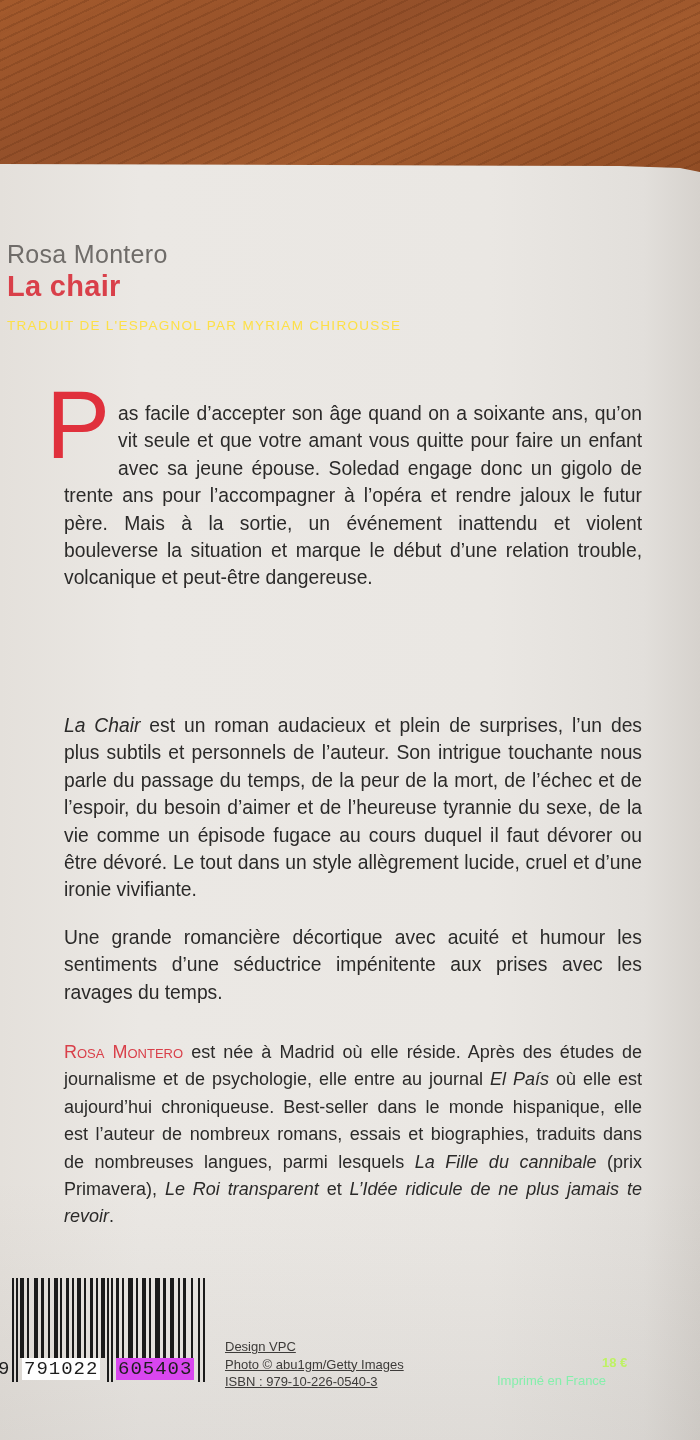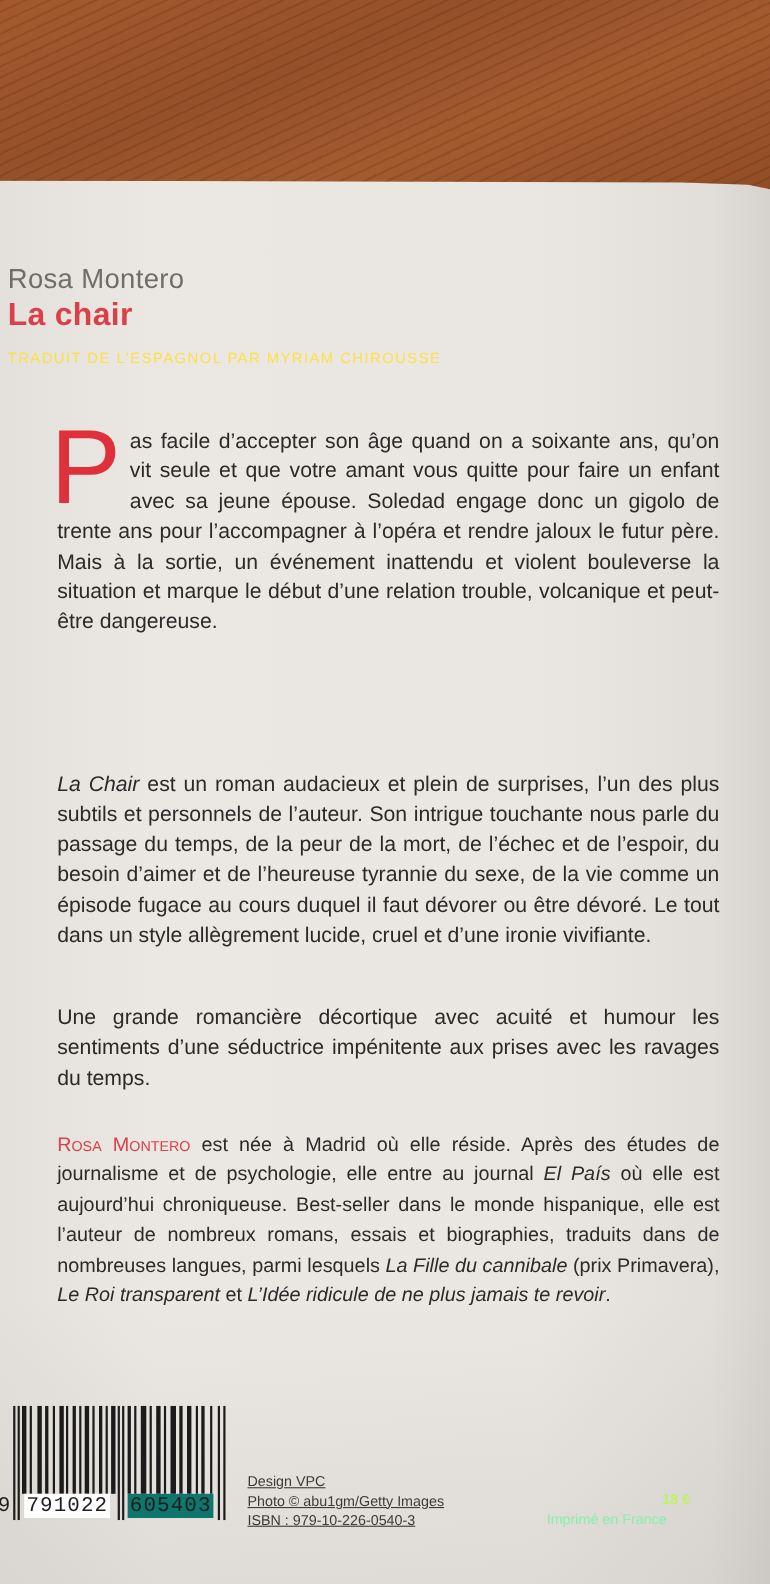--- a/index.html
+++ b/index.html
@@ -34,41 +34,41 @@
   }
   .translator {
     position: absolute; left: 7px; top: 318px;
     font-size: 13.5px; color: #fde047; letter-spacing: 1.3px;
   }
   .body-text {
     position: absolute; left: 52px; width: 602px;
     font-size: 19.3px; line-height: 27.4px; color: #2b2a29;
     text-align: justify;
   }
-  .body-text p { margin: 0; }
+  .body-text p { margin: 12px; }
   .para1 { top: 388px; }
   .dropcap {
     float: left; font-size: 96px; line-height: 70px; height: 74px;
     color: #e0303c; margin: 0 8px 0 -6px; padding-top: 2px;
     font-family: "Liberation Sans", sans-serif;
   }
   .para2 { top: 700px; }
   .para3 { top: 912px; }
   .para4 { top: 1027px; font-size: 18px; line-height: 27.4px; }
   .para4 .bio-name { color: #d9404a; font-variant: small-caps; }
   em { font-style: italic; }
   .barcode-wrap { position: absolute; left: 0; top: 1278px; width: 220px; height: 112px; }
   .barcode { position: absolute; left: 10px; top: 0; height: 104px; width: 200px; }
   .barcode-digits {
     position: absolute; left: -2px; top: 80px; font-size: 19px; color: #1e1e1e;
     font-family: "Liberation Mono", monospace; letter-spacing: 1px;
   }
   .barcode-digits .d-first { position: absolute; left: 0; }
   .barcode-digits .d-left { position: absolute; left: 24px; background: #ffffff; padding: 0 2px; }
-  .barcode-digits .d-right { position: absolute; left: 118px; background: #0f766e; padding: 0 2px; text-align: center; }
+  .barcode-digits .d-right { position: absolute; left: 118px; background: #d946ef; padding: 0 2px; text-align: center; }
   .credits {
     position: absolute; left: 225px; top: 1338px;
     font-size: 13px; line-height: 17.5px; color: #3d3b39; text-decoration: underline;
   }
   .price {
     position: absolute; left: 602px; top: 1355px;
     font-size: 13px; font-weight: bold; color: #bef264;
   }
   .printed {
     position: absolute; left: 497px; top: 1373px;

